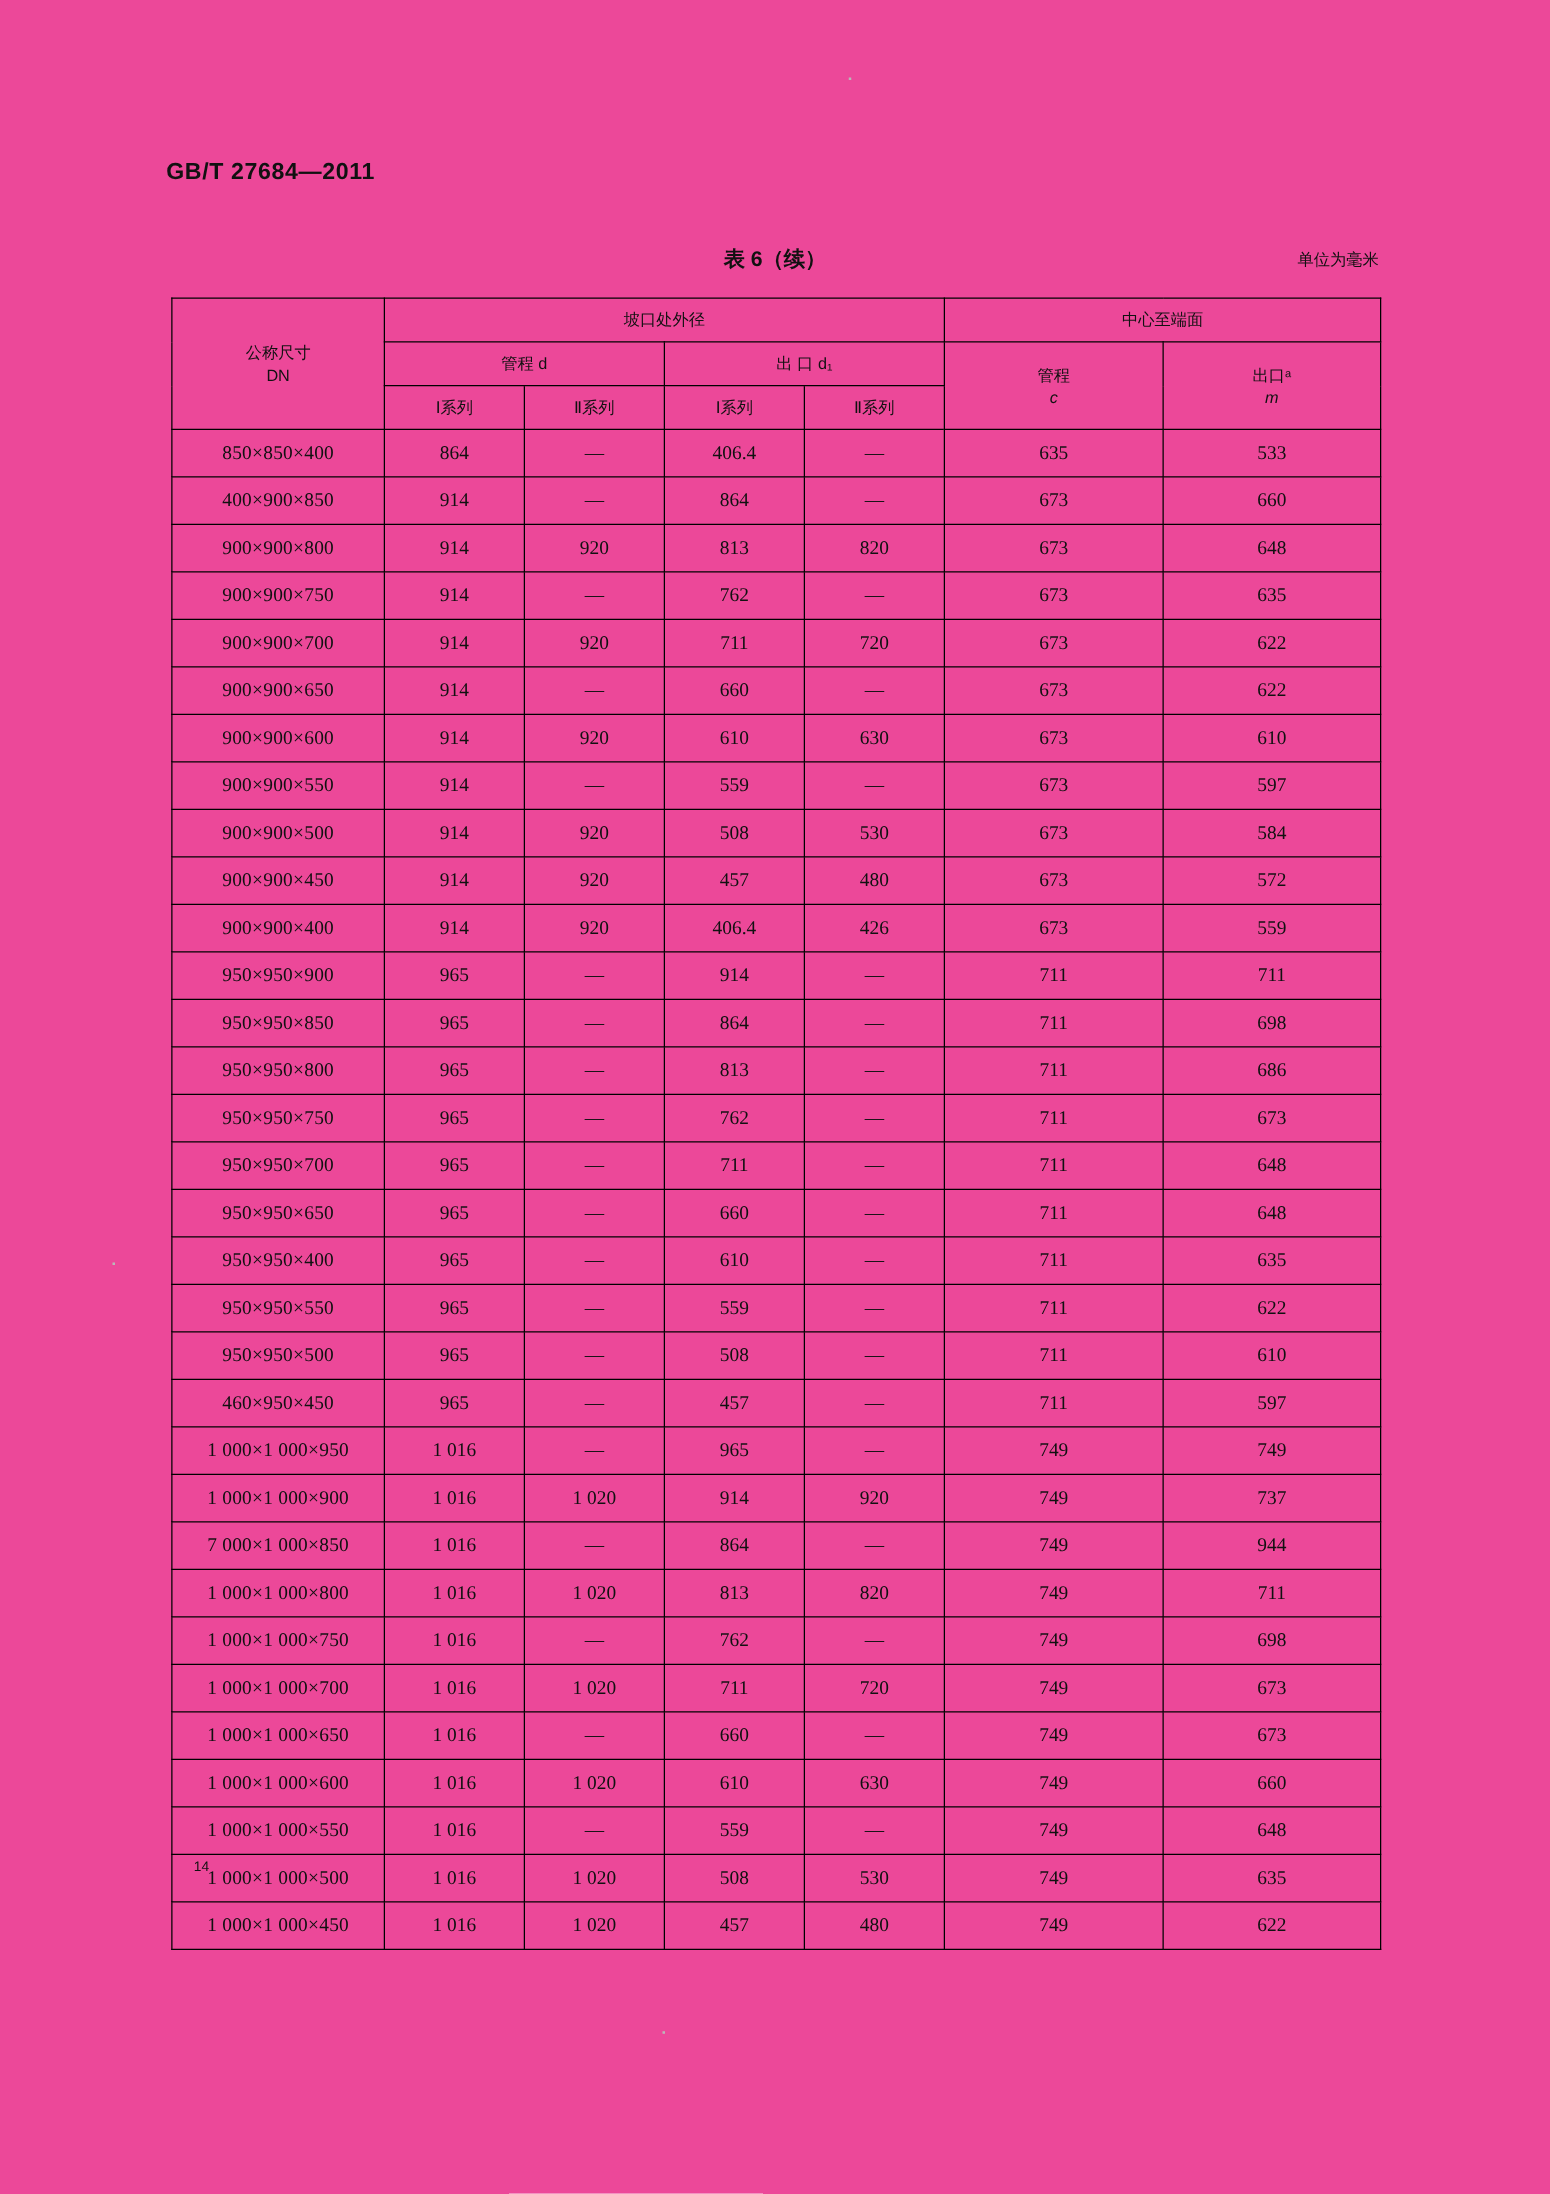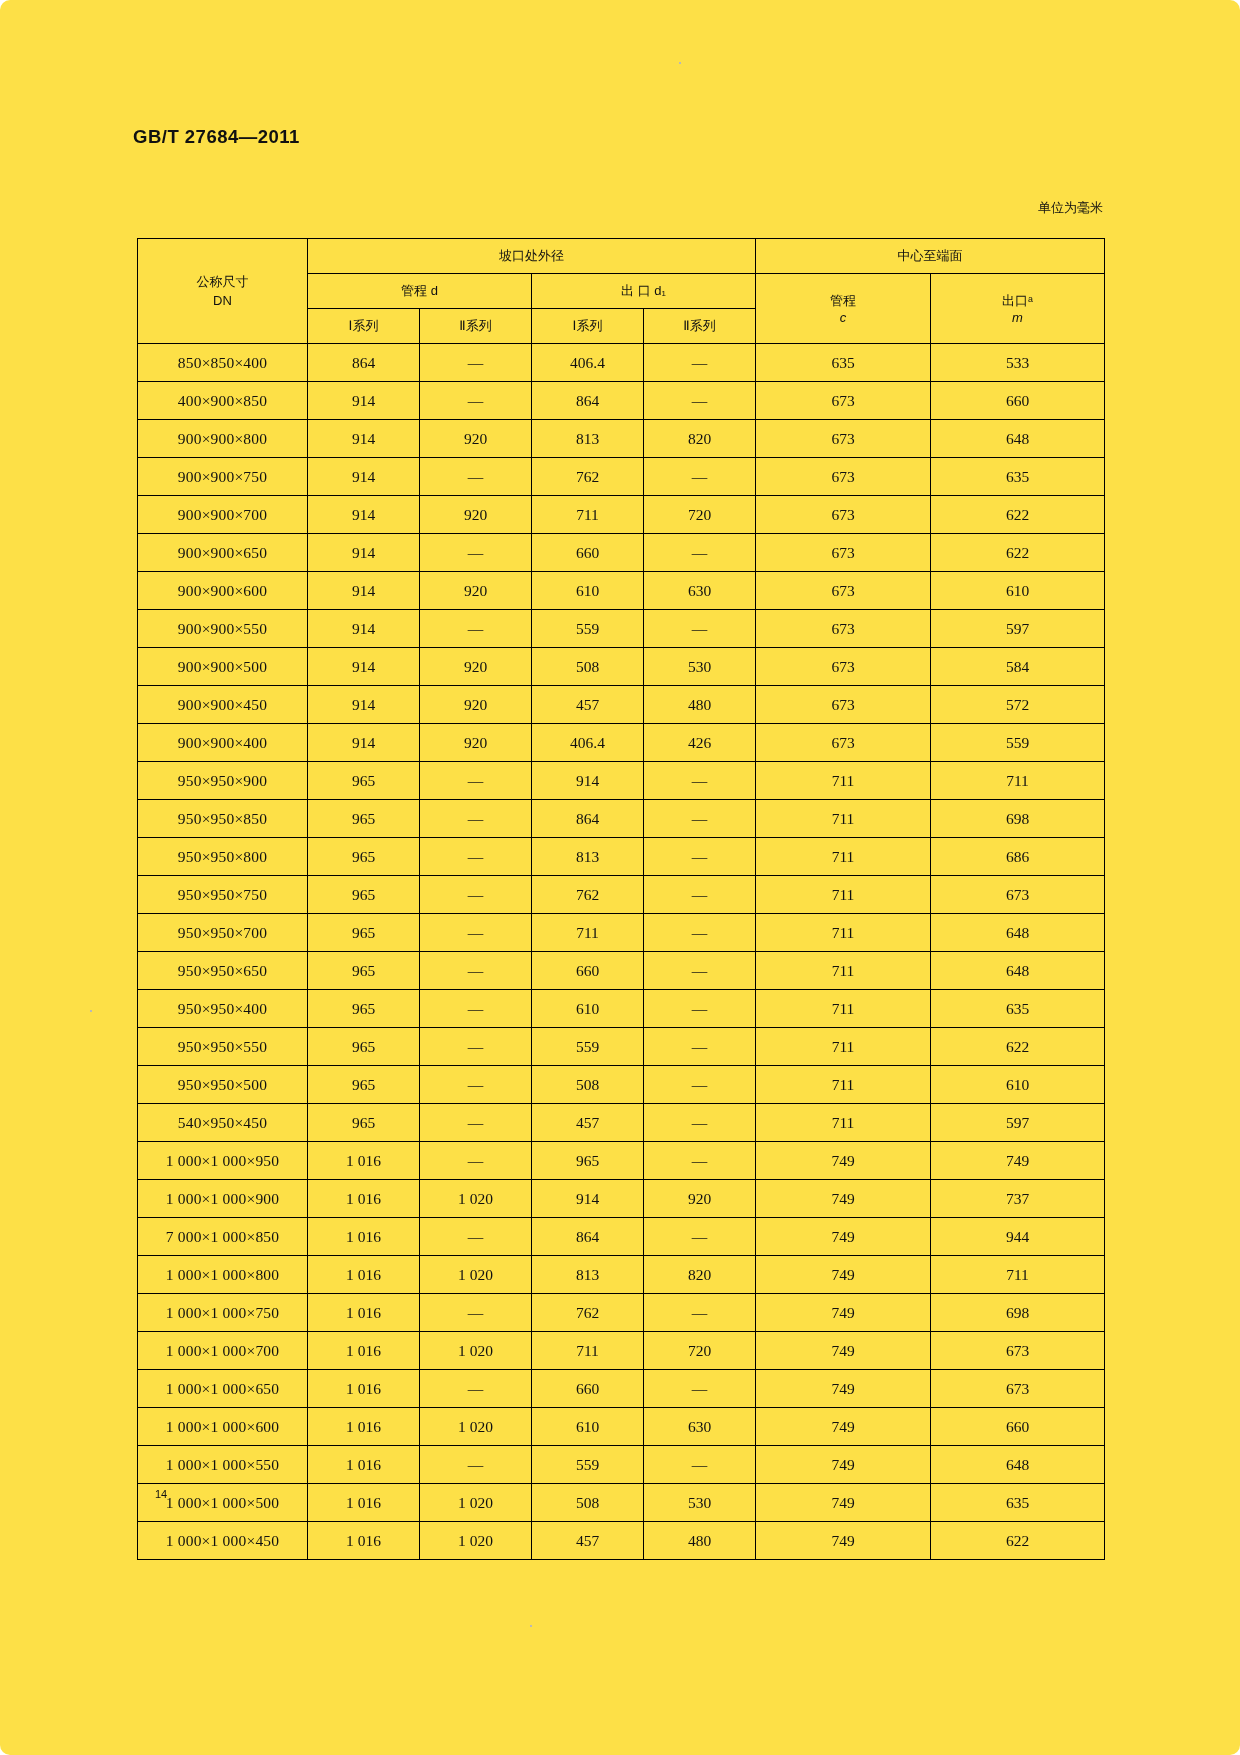--- a/index.html
+++ b/index.html
@@ -12,22 +12,21 @@
     height: 1755px;
     position: relative;
     font-family: "Liberation Serif", serif;
     color: #111;
   }
   .page {
     position: absolute;
     left: 0; top: 0;
     width: 1240px;
     height: 1755px;
-    background: #fde047;
-    border-radius: 10px;
+    background: #ec4899;
   }
   .std-header {
     position: absolute;
     left: 133px;
     top: 126px;
     font-family: "Liberation Sans", sans-serif;
     font-weight: bold;
     font-size: 18.5px;
     letter-spacing: 0.5px;
     color: #111;
@@ -106,20 +105,21 @@
     height: 2px;
   }
 </style>
 </head>
 <body>
 
 <div class="page">
 
   <div class="std-header">GB/T 27684—2011</div>
 
+  <div class="table-caption">表 6（续）</div>
 
   <div class="unit-note">单位为毫米</div>
 
   <div class="table-wrap">
     <table class="main">
       <colgroup>
         <col style="width:170px">
         <col style="width:112px">
         <col style="width:112px">
         <col style="width:112px">
@@ -336,21 +336,21 @@
           <tr>
             <td class="dn">950×950×500</td>
             <td>965</td>
             <td>—</td>
             <td>508</td>
             <td>—</td>
             <td>711</td>
             <td>610</td>
           </tr>
           <tr>
-            <td class="dn">540×950×450</td>
+            <td class="dn">460×950×450</td>
             <td>965</td>
             <td>—</td>
             <td>457</td>
             <td>—</td>
             <td>711</td>
             <td>597</td>
           </tr>
           <tr>
             <td class="dn">1 000×1 000×950</td>
             <td>1 016</td>

